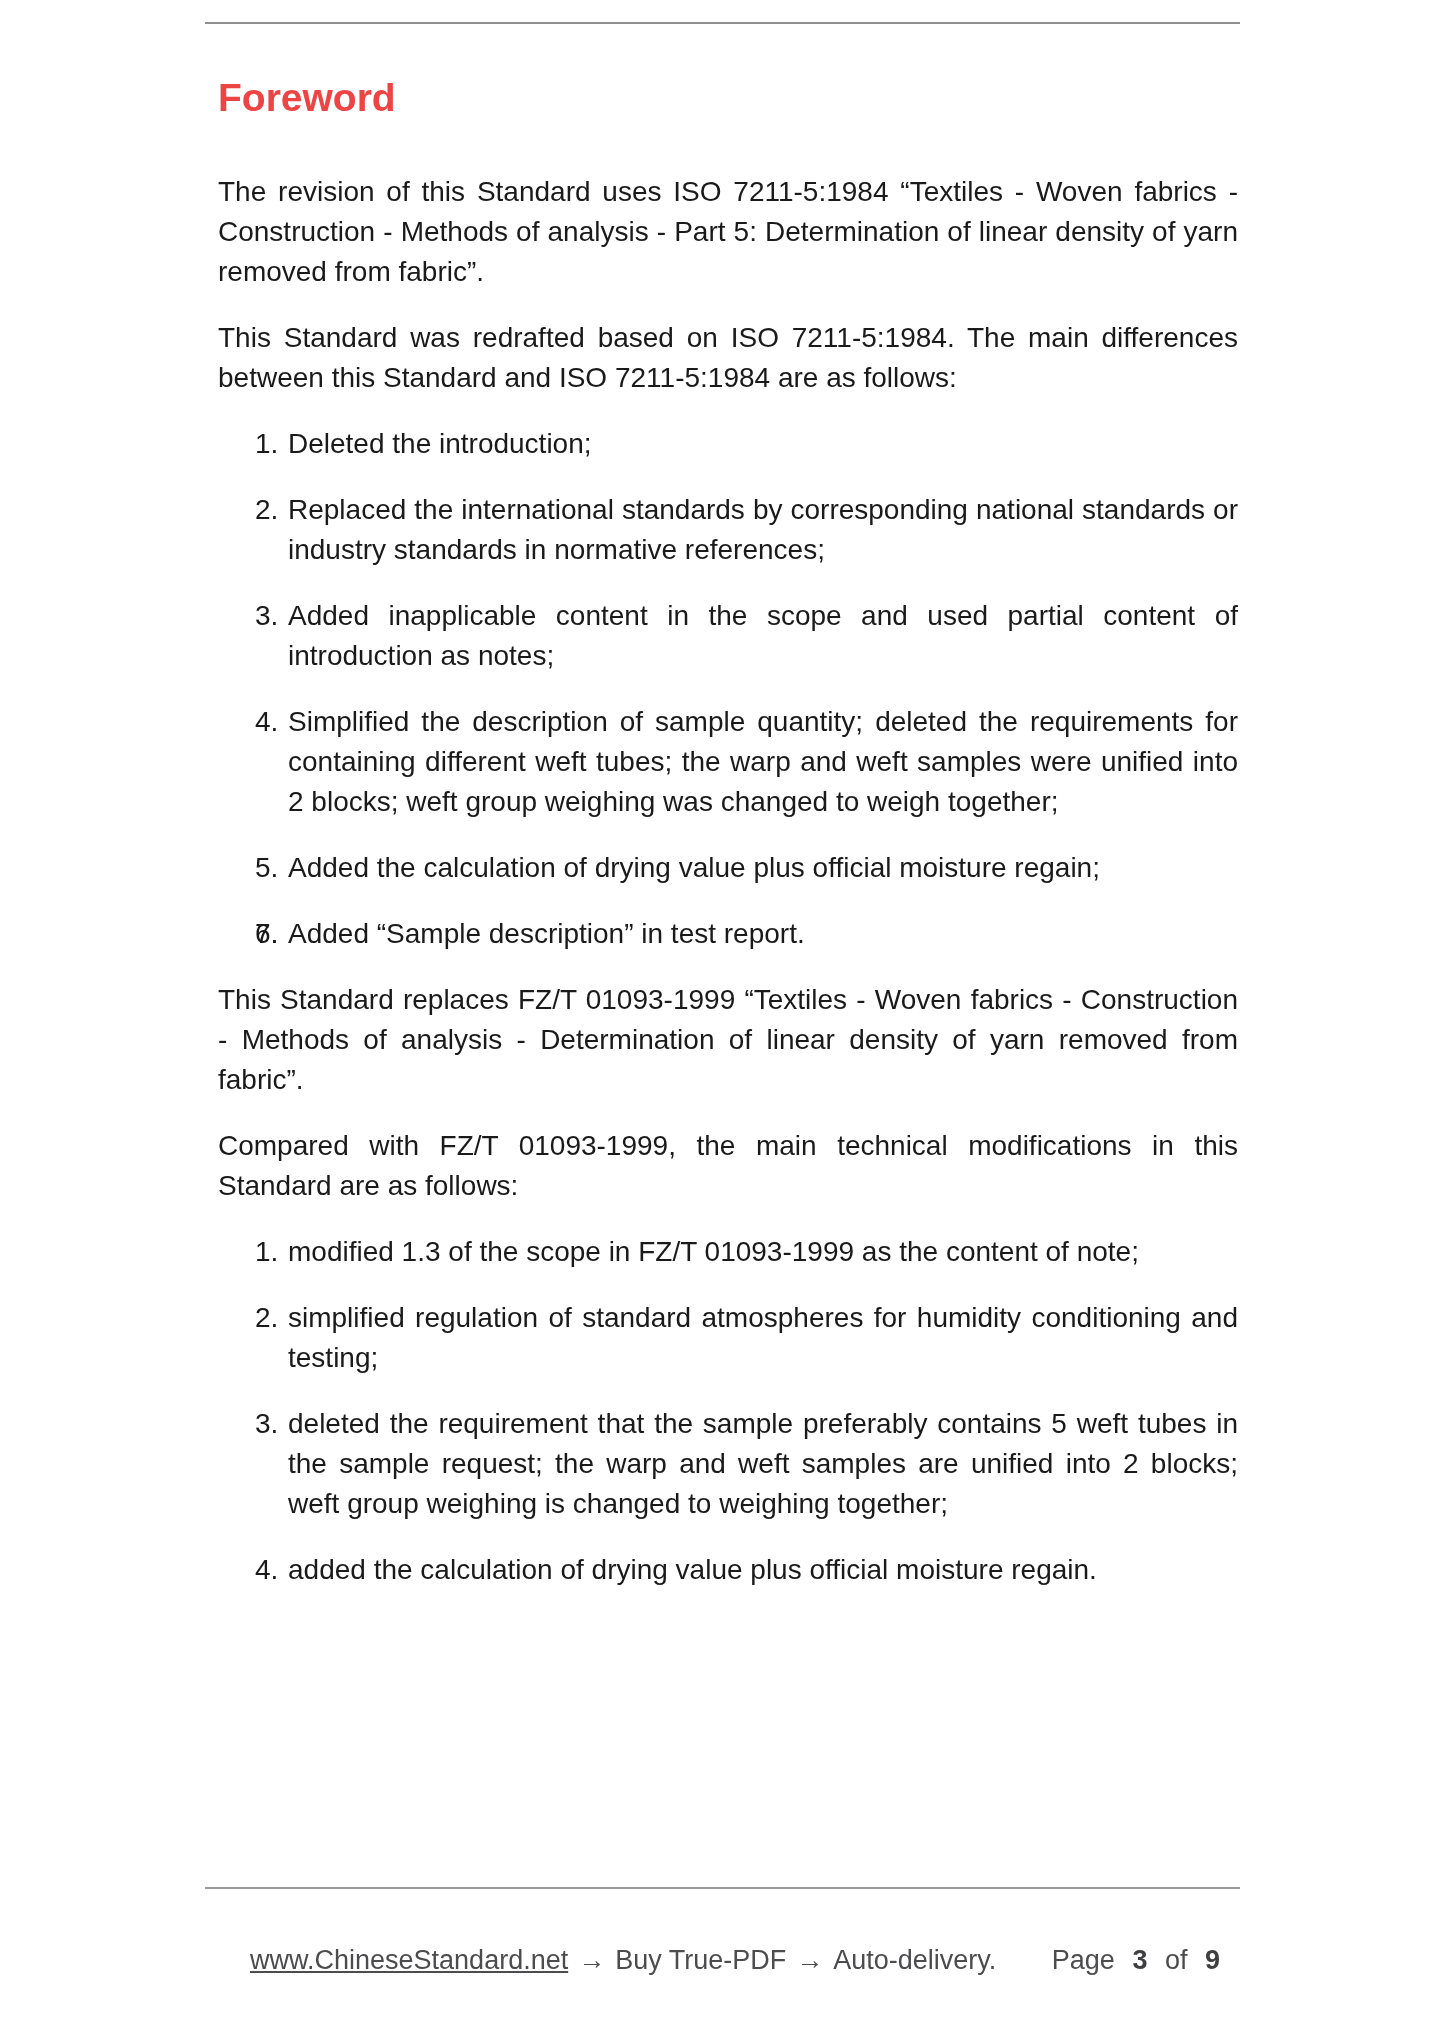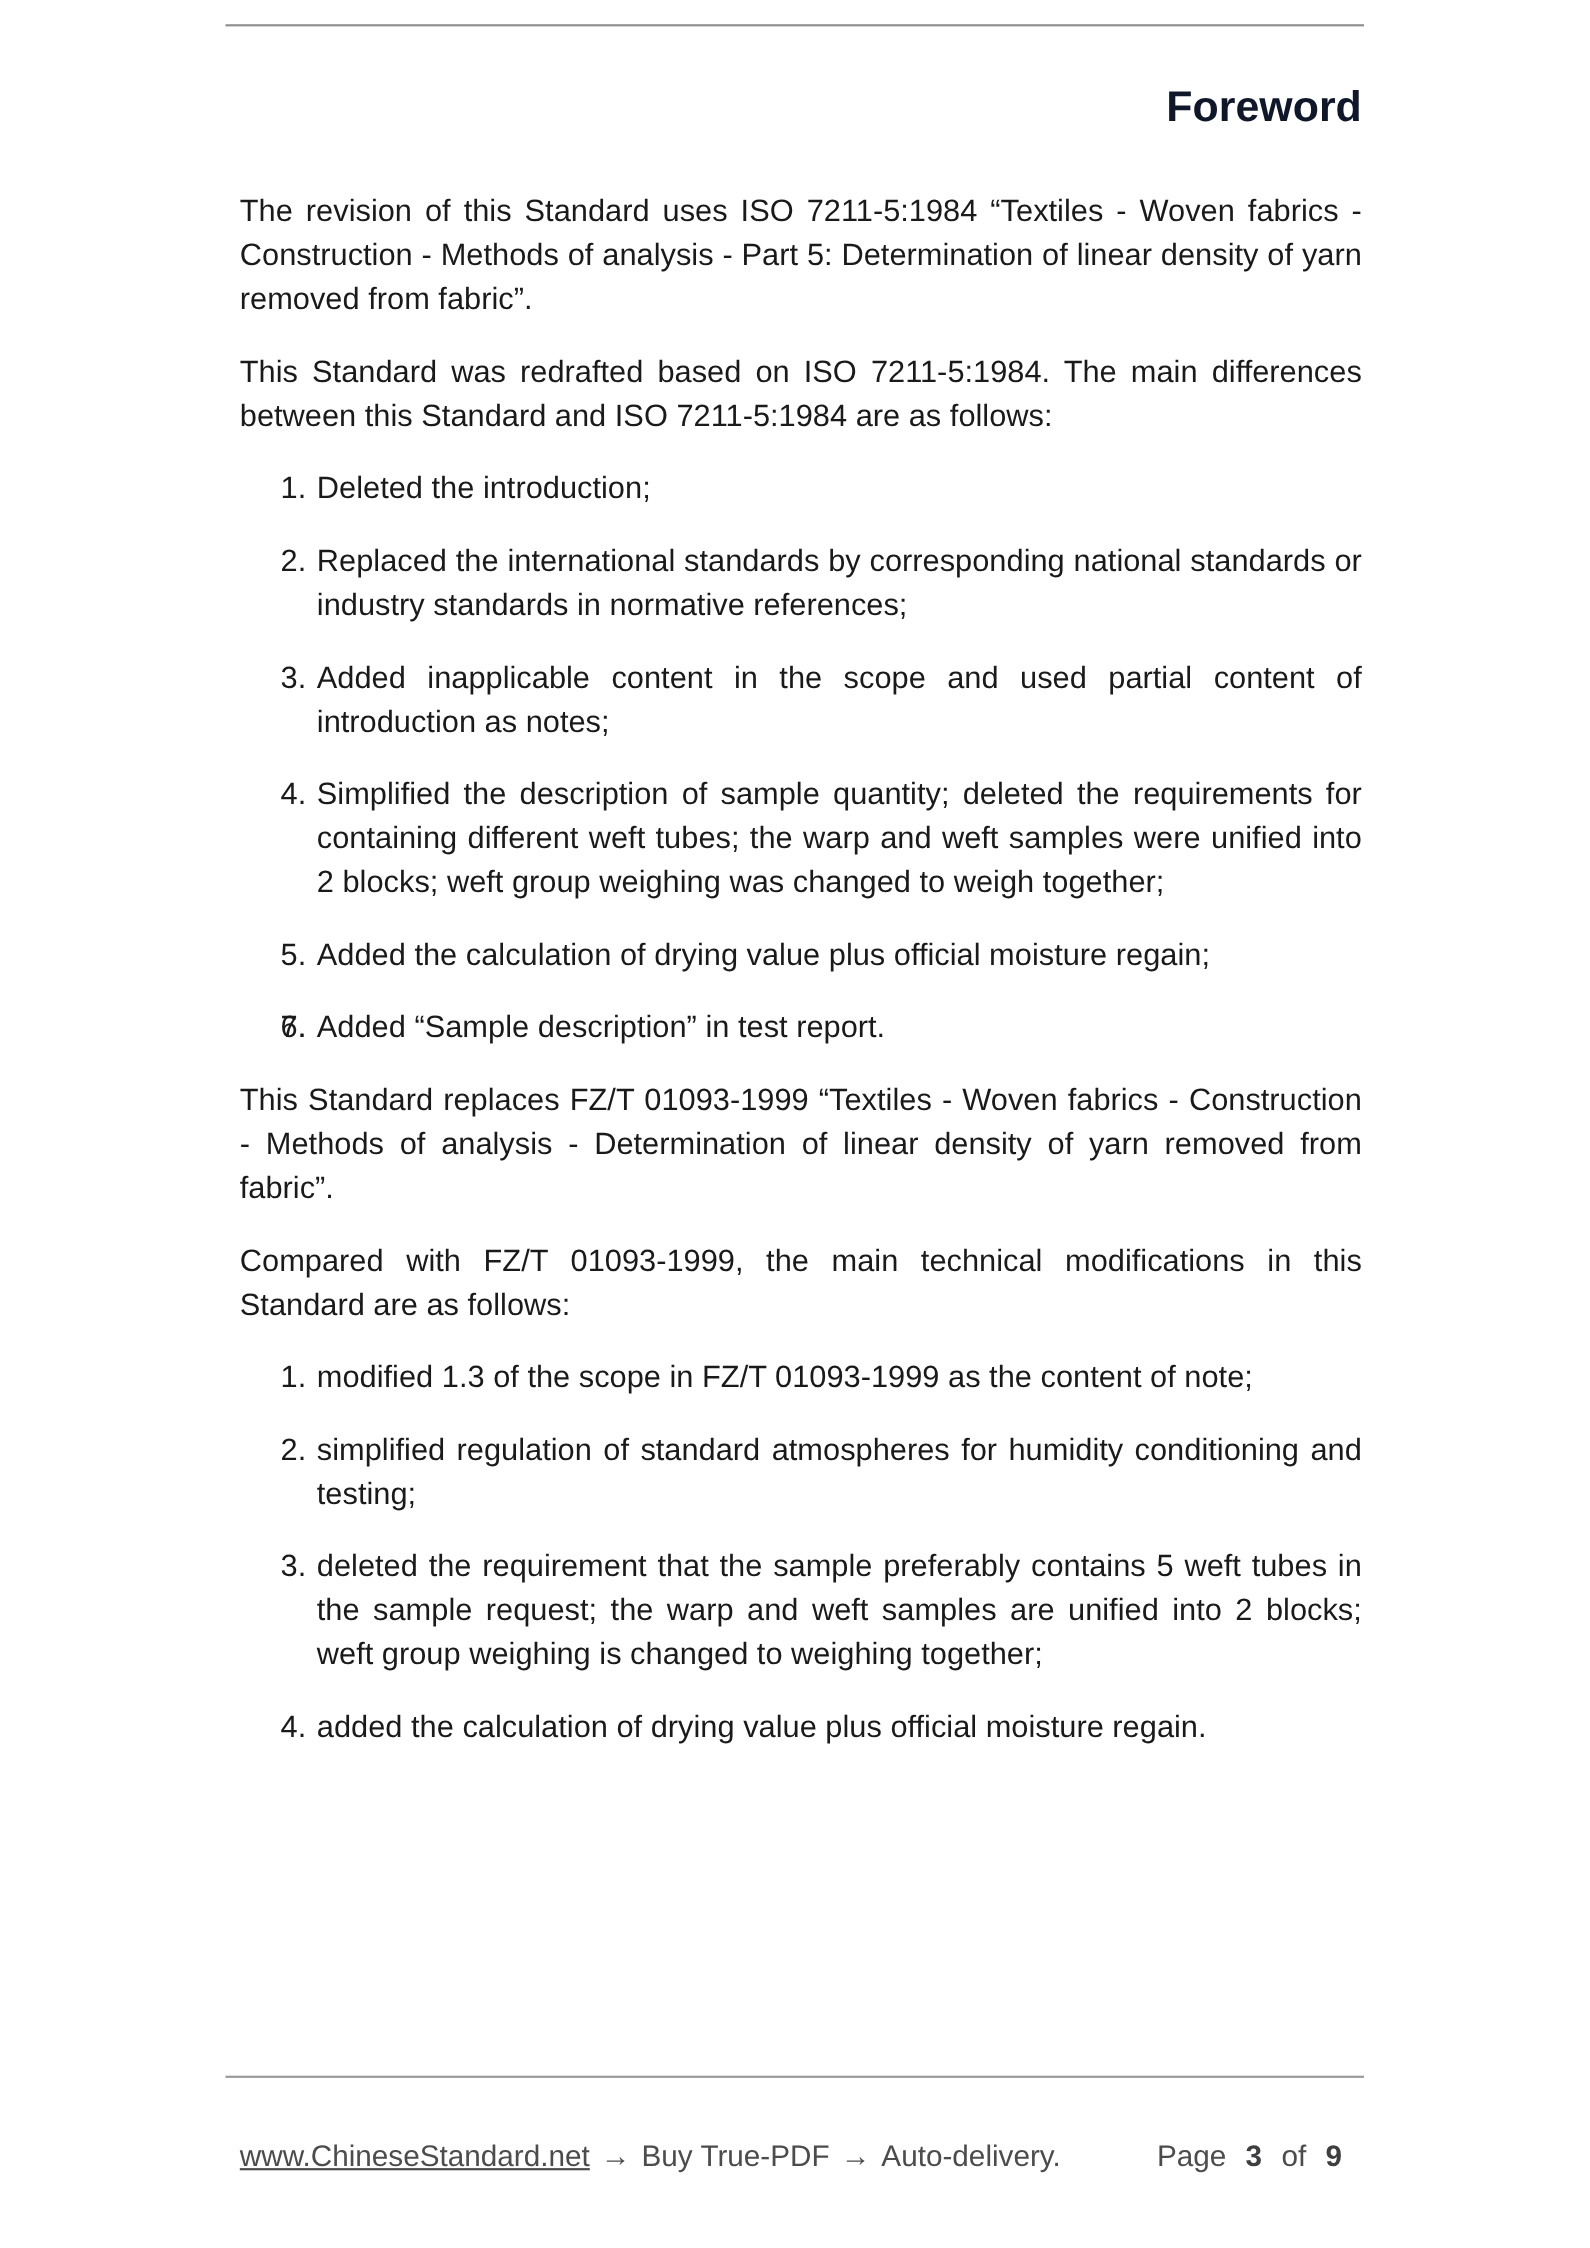--- a/index.html
+++ b/index.html
@@ -24,25 +24,25 @@
   
   .content {
     width: 1020px;
     margin: 50px 0 0 218px;
     font-size: 28px;
     line-height: 40px;
     color: #1a1a1a;
     text-align: justify;
   }
   .doc-title {
-    text-align: right;
+    text-align: left;
     font-size: 39px;
     line-height: 48px;
     font-weight: 700;
-    color: #0f172a;
+    color: #ef4444;
     margin: 0 0 50px 0;
   }
   .para { margin: 0 0 26px 0; }
   .list { margin: 0; padding: 0; }
   .li {
     position: relative;
     padding-left: 70px;
     margin: 0 0 26px 0;
     list-style: none;
   }
@@ -53,21 +53,21 @@
   .footer-row {
     margin-top: 21px;
     padding: 0 20px 0 13px;
     display: flex;
     align-items: baseline;
     font-size: 27px;
     line-height: 34px;
     color: #4c4c4e;
     white-space: nowrap;
   }
-  .footer-left { display: flex; align-items: flex-start; }
+  .footer-left { display: flex; align-items: flex-start; margin-left: 32px; }
   .footer-link { color: #4c4c4e; text-decoration: underline; cursor: pointer; }
   .footer-arrow { margin: 0 10px; }
   .page-indicator { margin-left: auto; margin-top: 33px; }
   .page-indicator span { margin-left: 10px; }
   .page-indicator .strong { font-weight: 700; color: #3f3f41; }
 </style>
 </head>
 <body>
 
 <div class="page">

